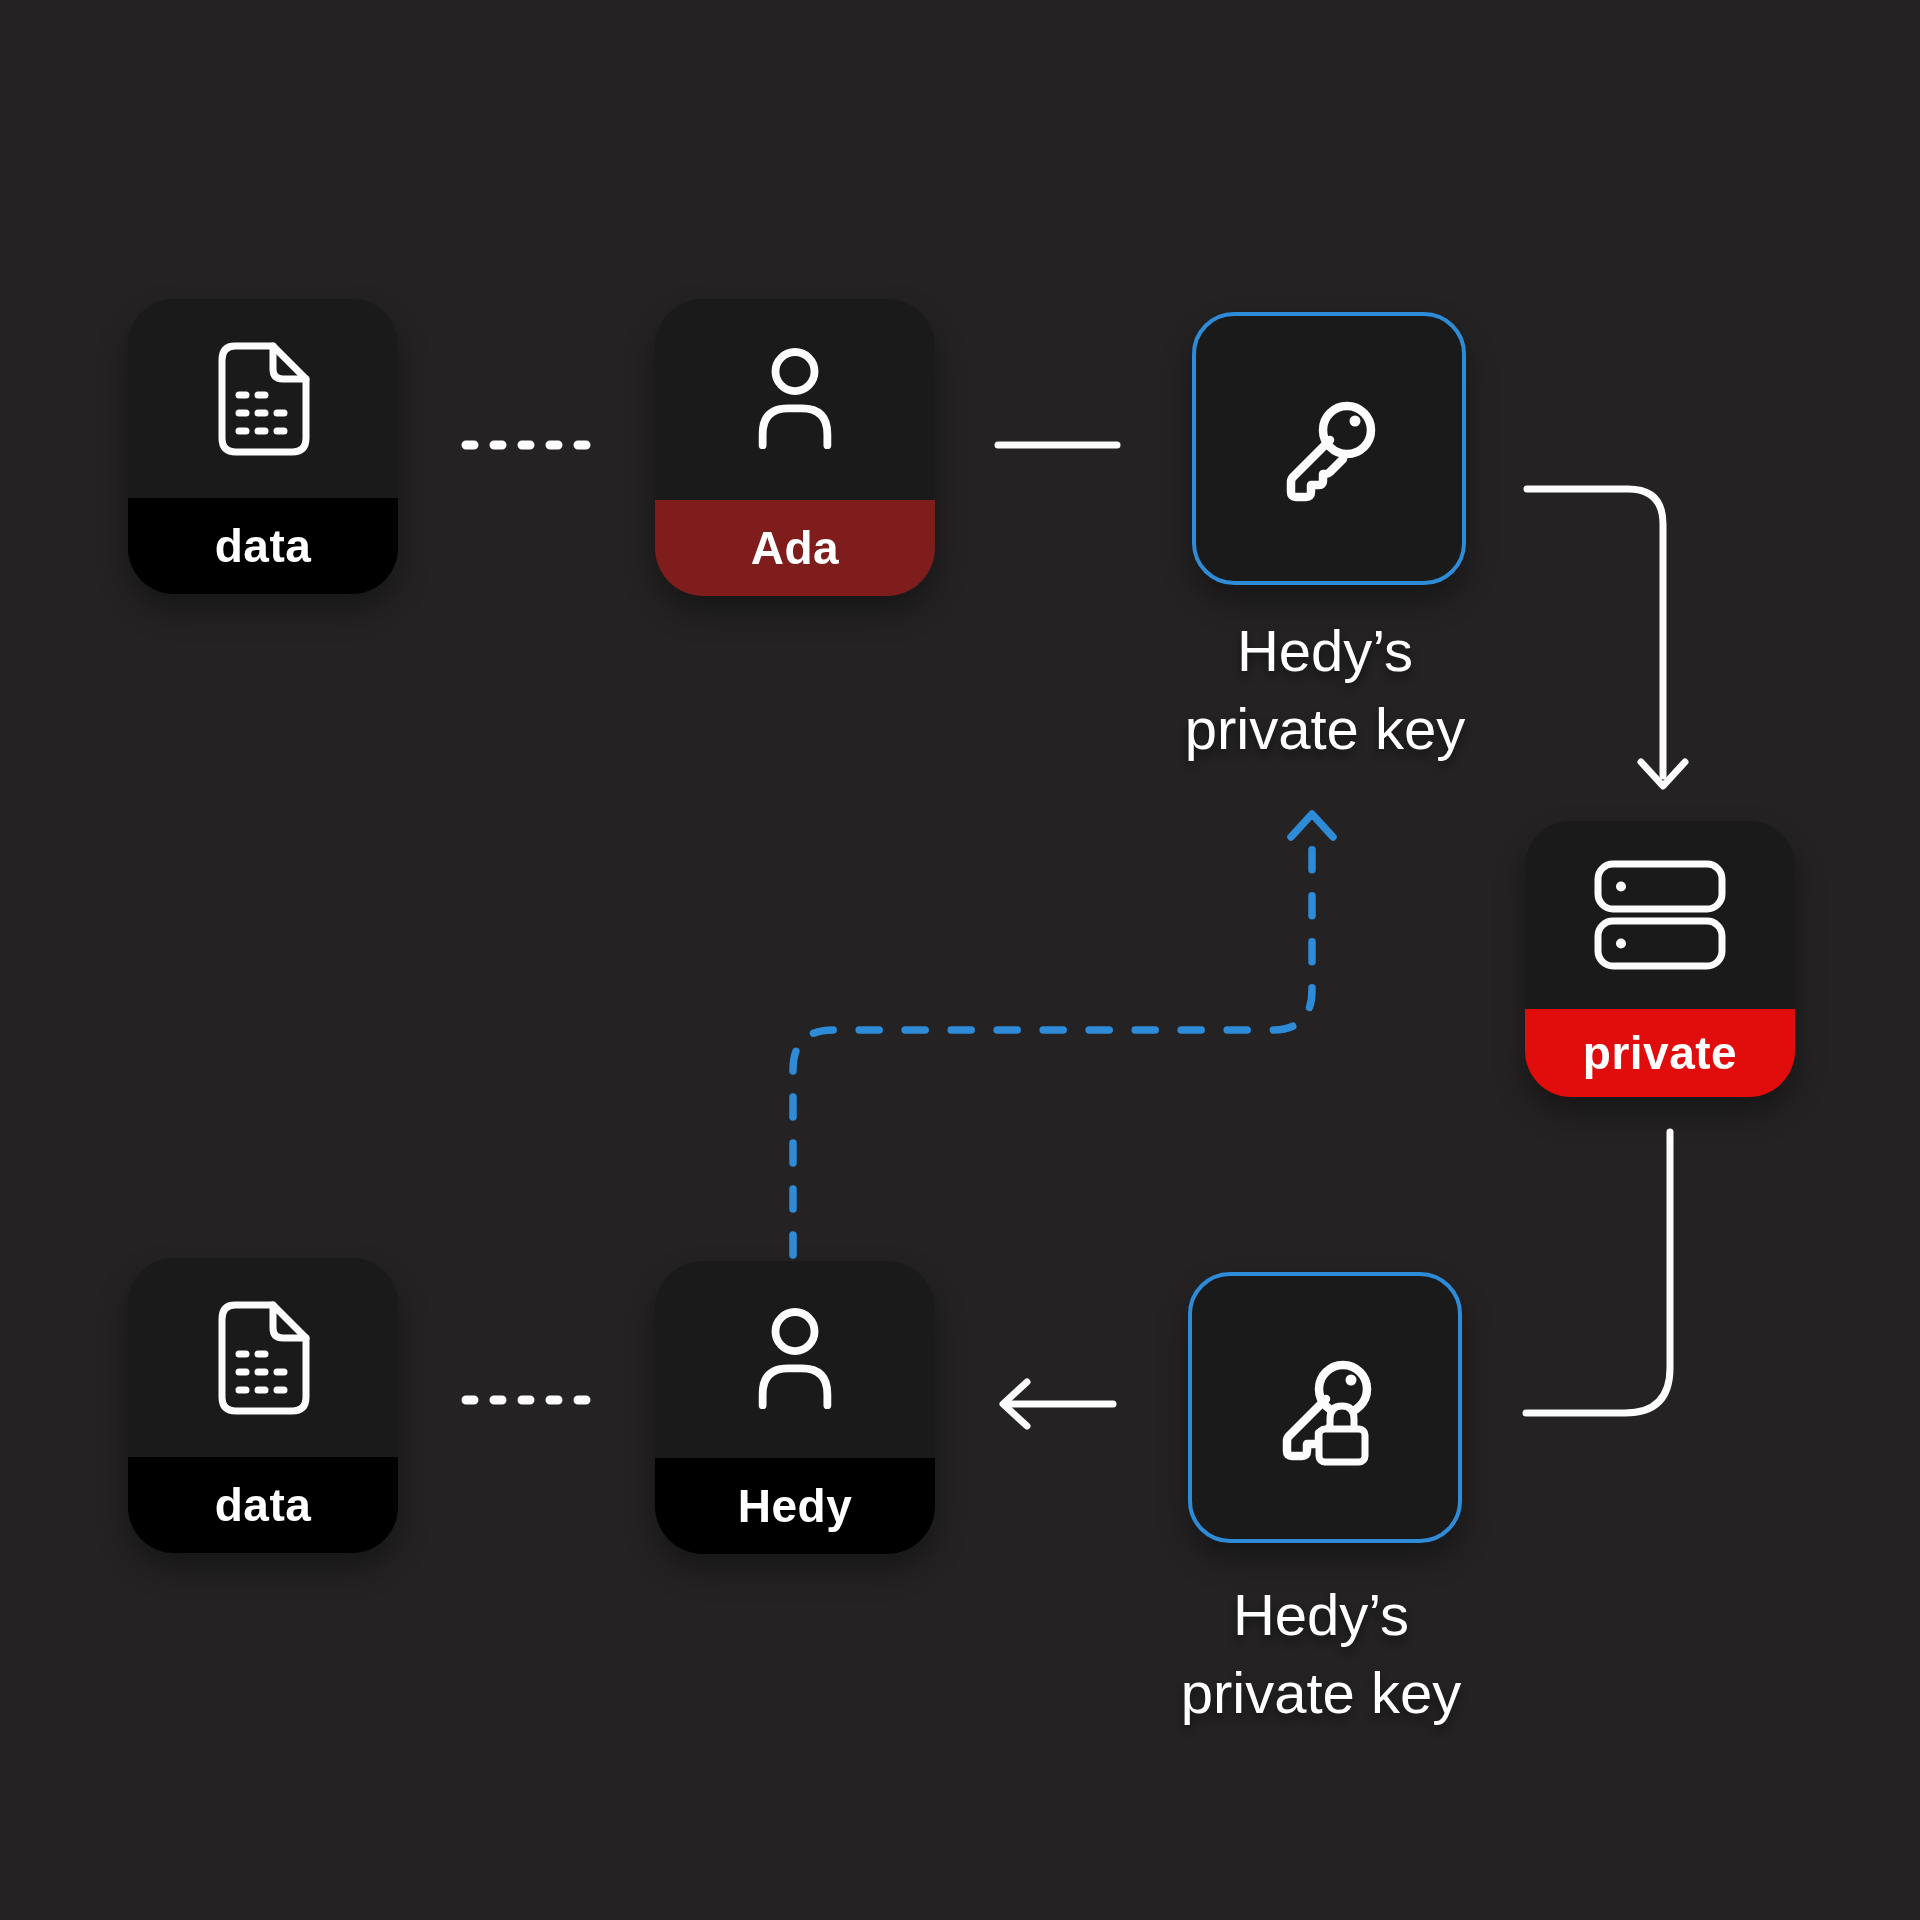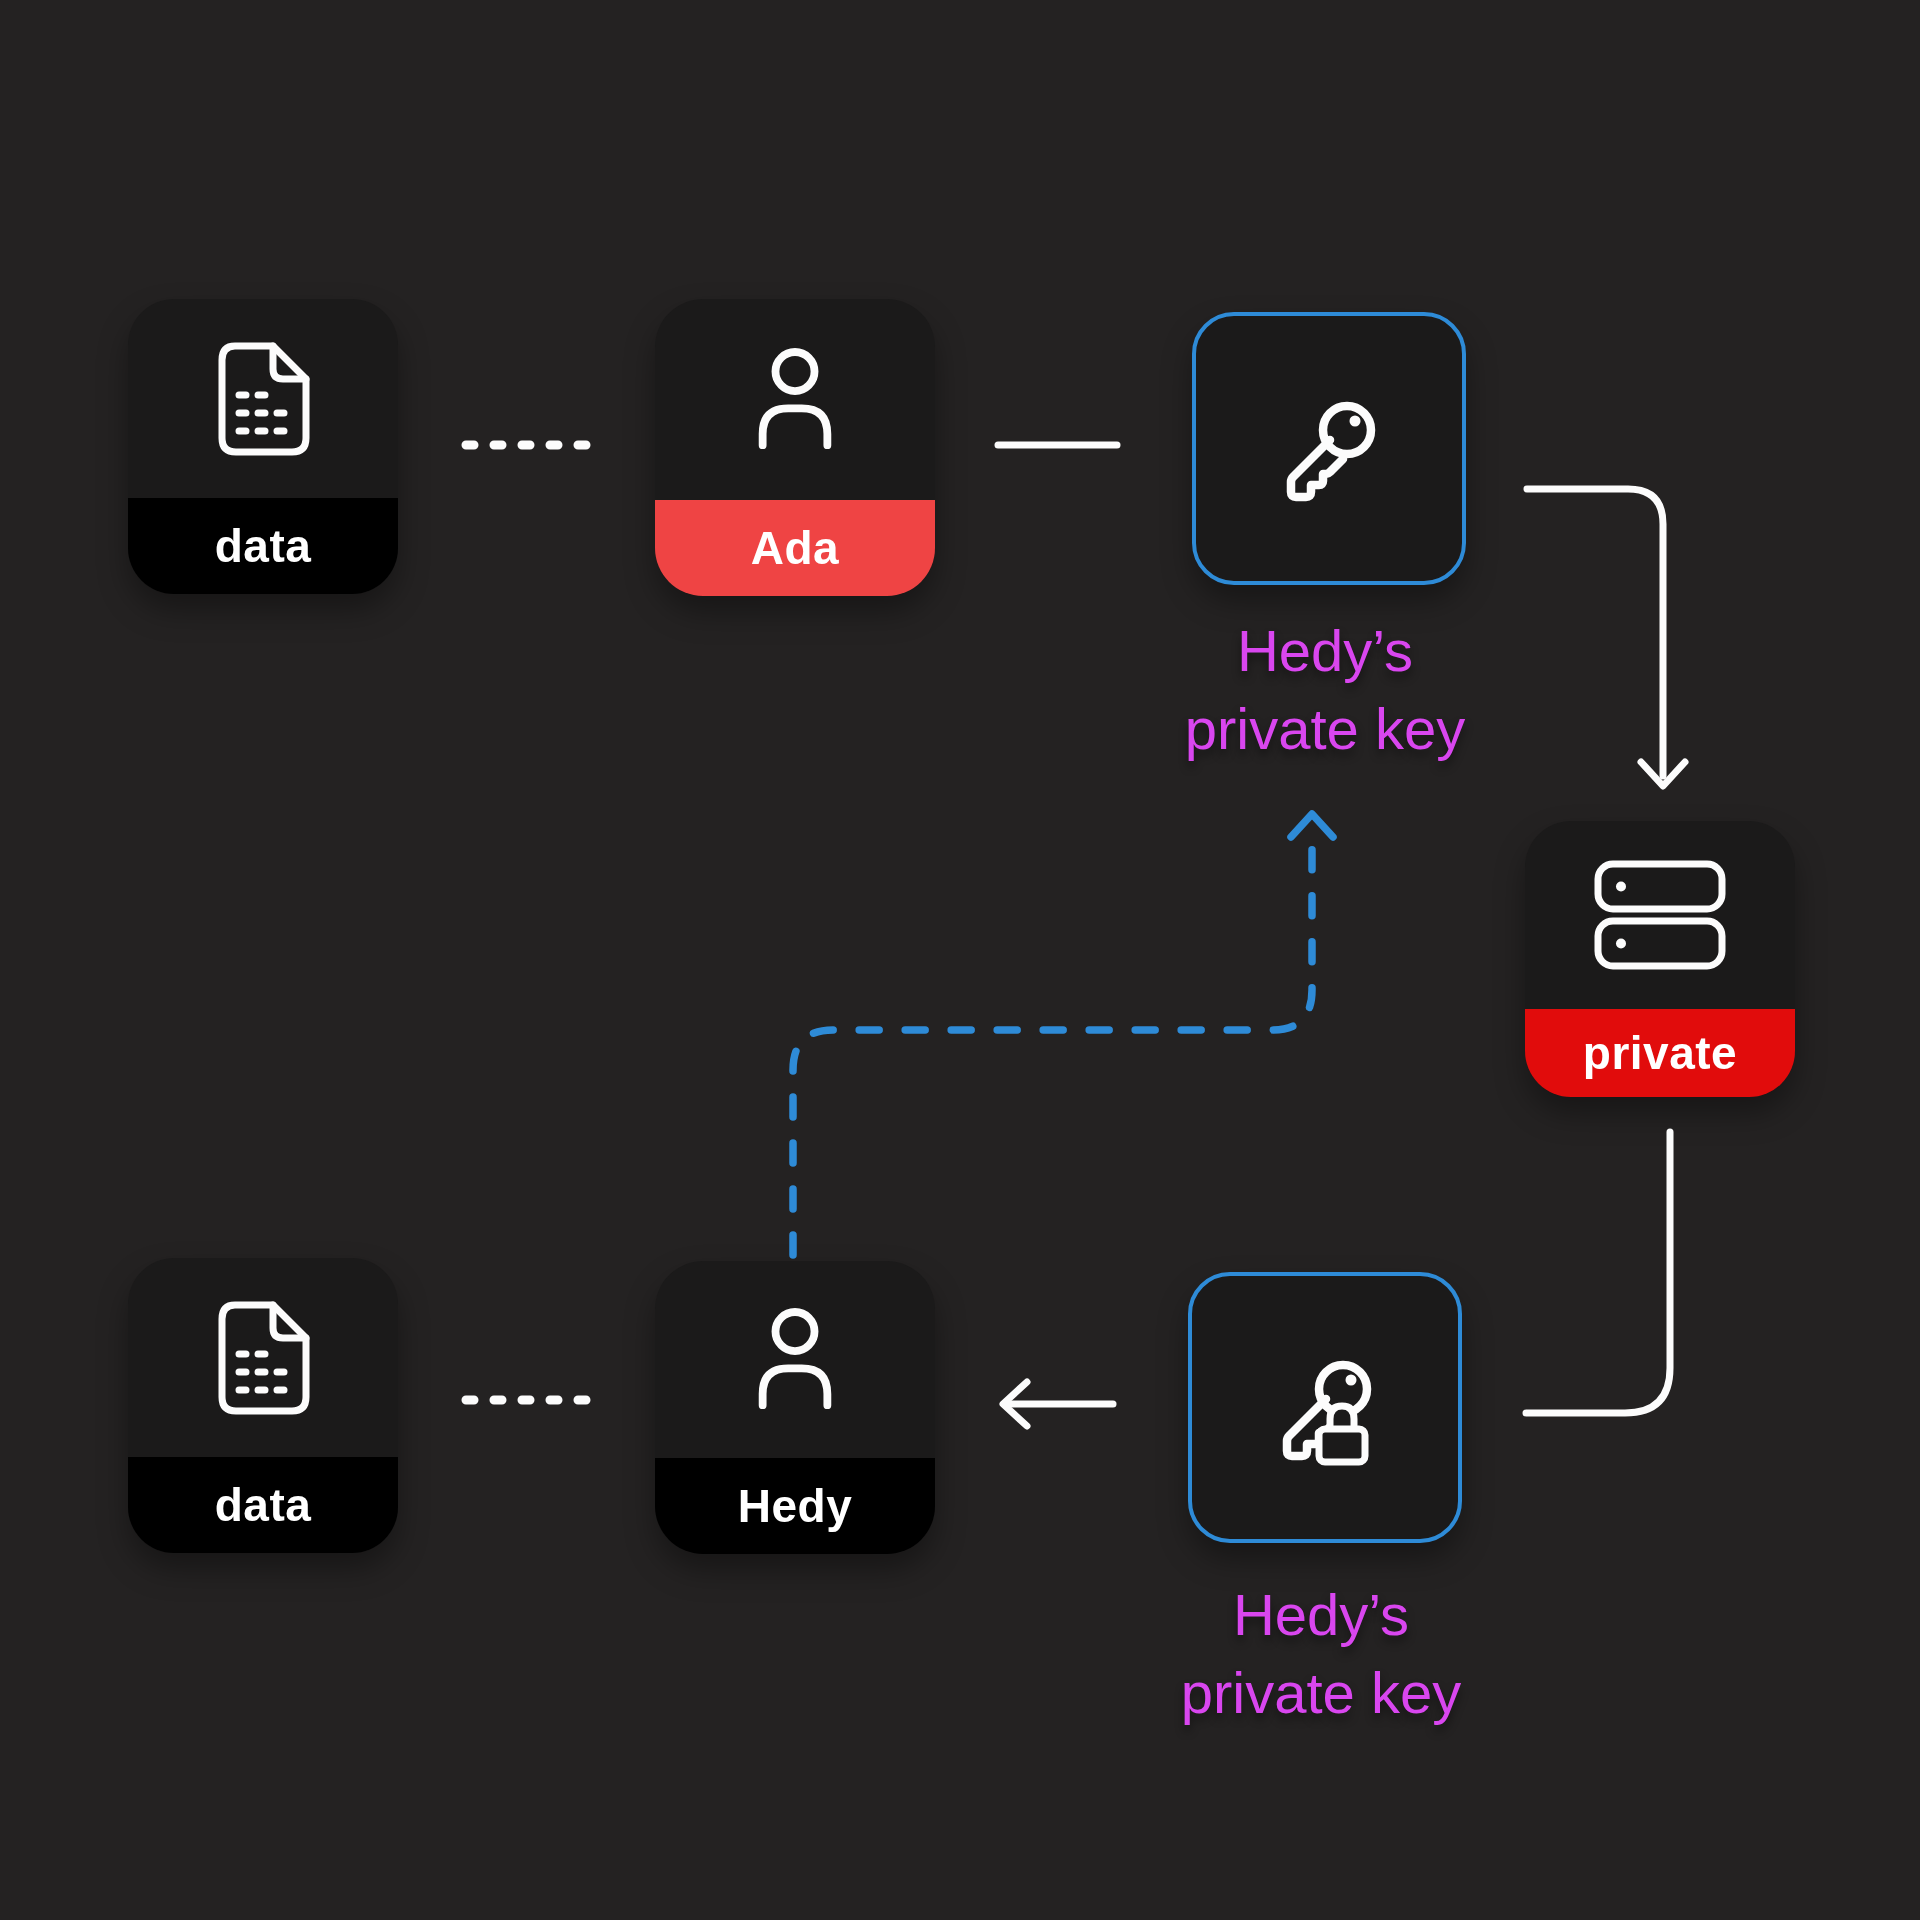--- a/index.html
+++ b/index.html
@@ -12,21 +12,21 @@
     display:flex;flex-direction:column;box-shadow:0 16px 30px rgba(0,0,0,.35);text-align:center;
   }
   .card-body{flex:1;display:flex;align-items:center;justify-content:center;}
   .card-strip{height:96px;display:flex;align-items:center;justify-content:center;}
   .card-strip span{color:#ffffff;font-weight:bold;font-size:46px;letter-spacing:.5px;}
   .key-card{
     position:absolute;background:#1b1a1a;border:4px solid #2e8bd7;border-radius:42px;
     display:flex;align-items:center;justify-content:center;box-shadow:0 16px 30px rgba(0,0,0,.35);
   }
   .caption{
-    position:absolute;color:#d946ef;font-size:58px;line-height:78px;text-align:center;
+    position:absolute;color:#ffffff;font-size:58px;line-height:78px;text-align:center;
     text-shadow:0 6px 10px rgba(0,0,0,.45);
   }
   .connector{position:absolute;}
   svg{display:block;}
 </style>
 </head>
 <body>
 
 <div class="canvas">
 
@@ -53,21 +53,21 @@
 
   <div class="card" style="left:655px;top:299px;width:280px;height:297px;border-radius:48px;">
     <div class="card-body">
       <svg width="112" height="106" viewBox="0 0 100 95">
         <g fill="none" stroke="#fcfcfc" stroke-width="7" stroke-linecap="round">
           <circle cx="50" cy="22" r="17.5"></circle>
           <path d="M 21 88 V 78 Q 21 55 44 55 H 56 Q 79 55 79 78 V 88"></path>
         </g>
       </svg>
     </div>
-    <div class="card-strip" style="background:#ef4444;">
+    <div class="card-strip" style="background:#7f1d1d;">
       <span>Ada</span>
     </div>
   </div>
 
   <svg class="connector" style="left:990px;top:438px;" width="135" height="14">
     <line x1="8" y1="7" x2="127" y2="7" stroke="#fcfcfc" stroke-width="7" stroke-linecap="round"></line>
   </svg>
 
   <div class="key-card" style="left:1192px;top:312px;width:266px;height:265px;">
     <svg width="126" height="122" viewBox="0 0 126 122">

